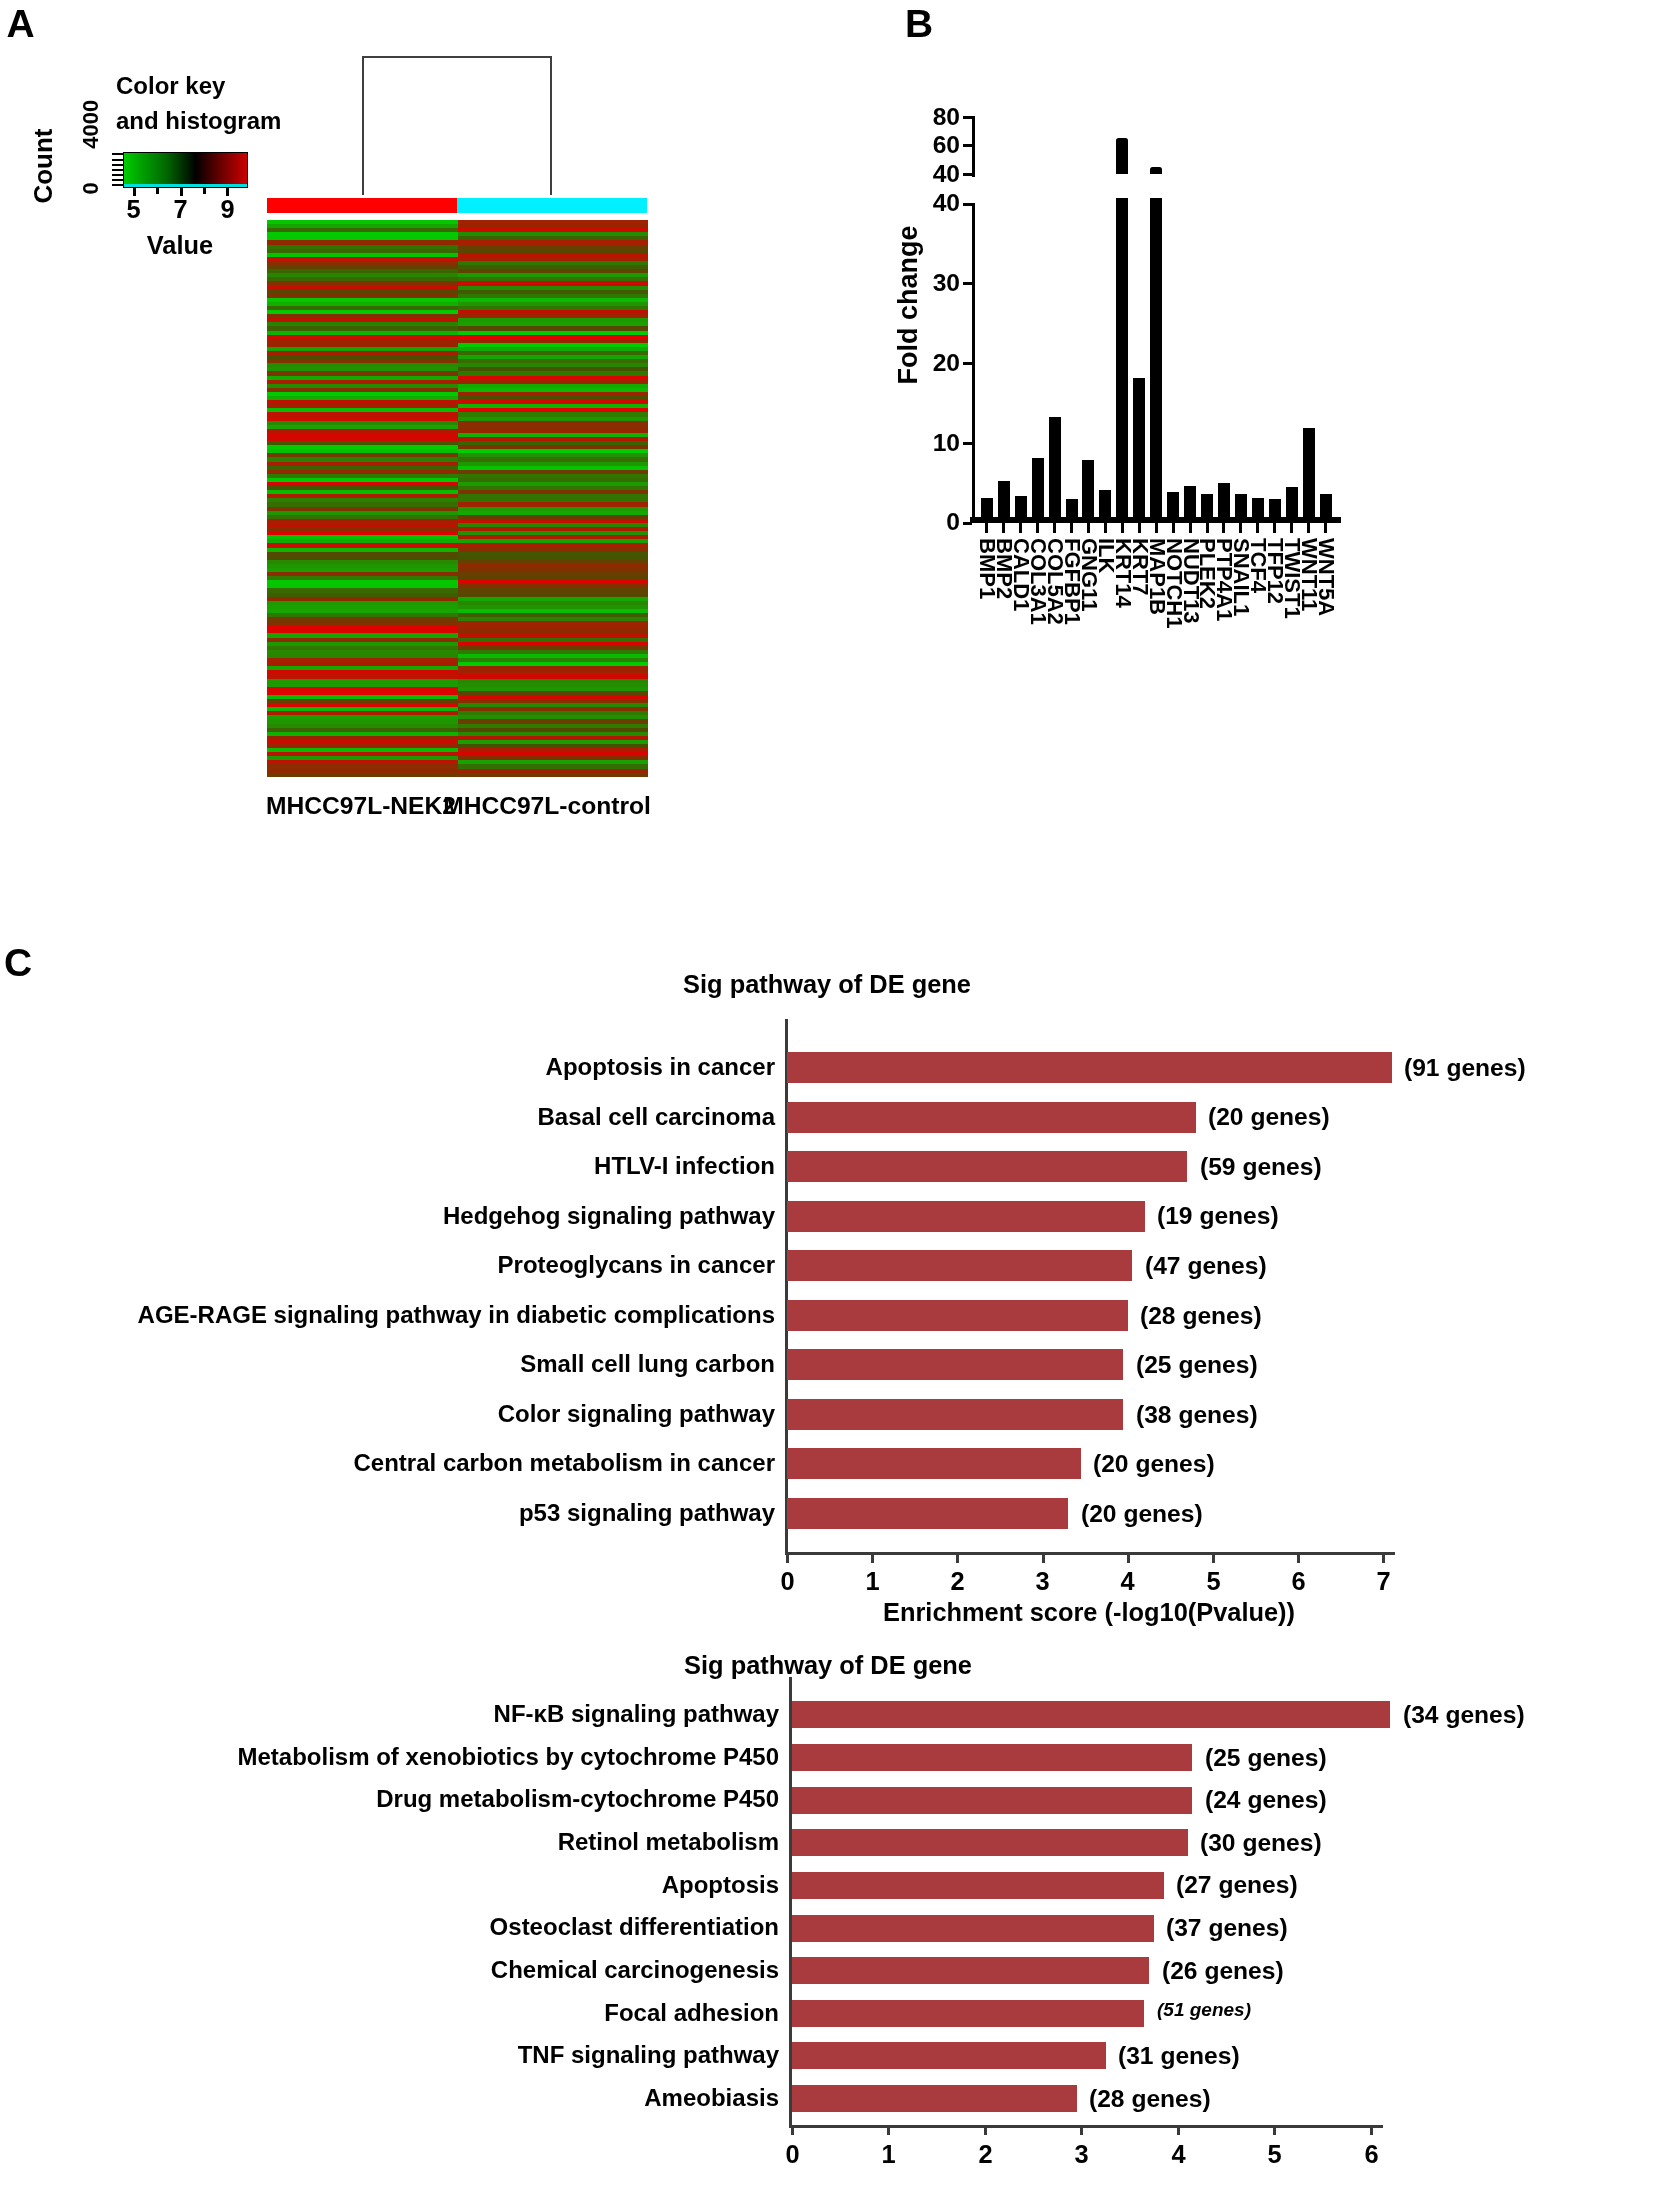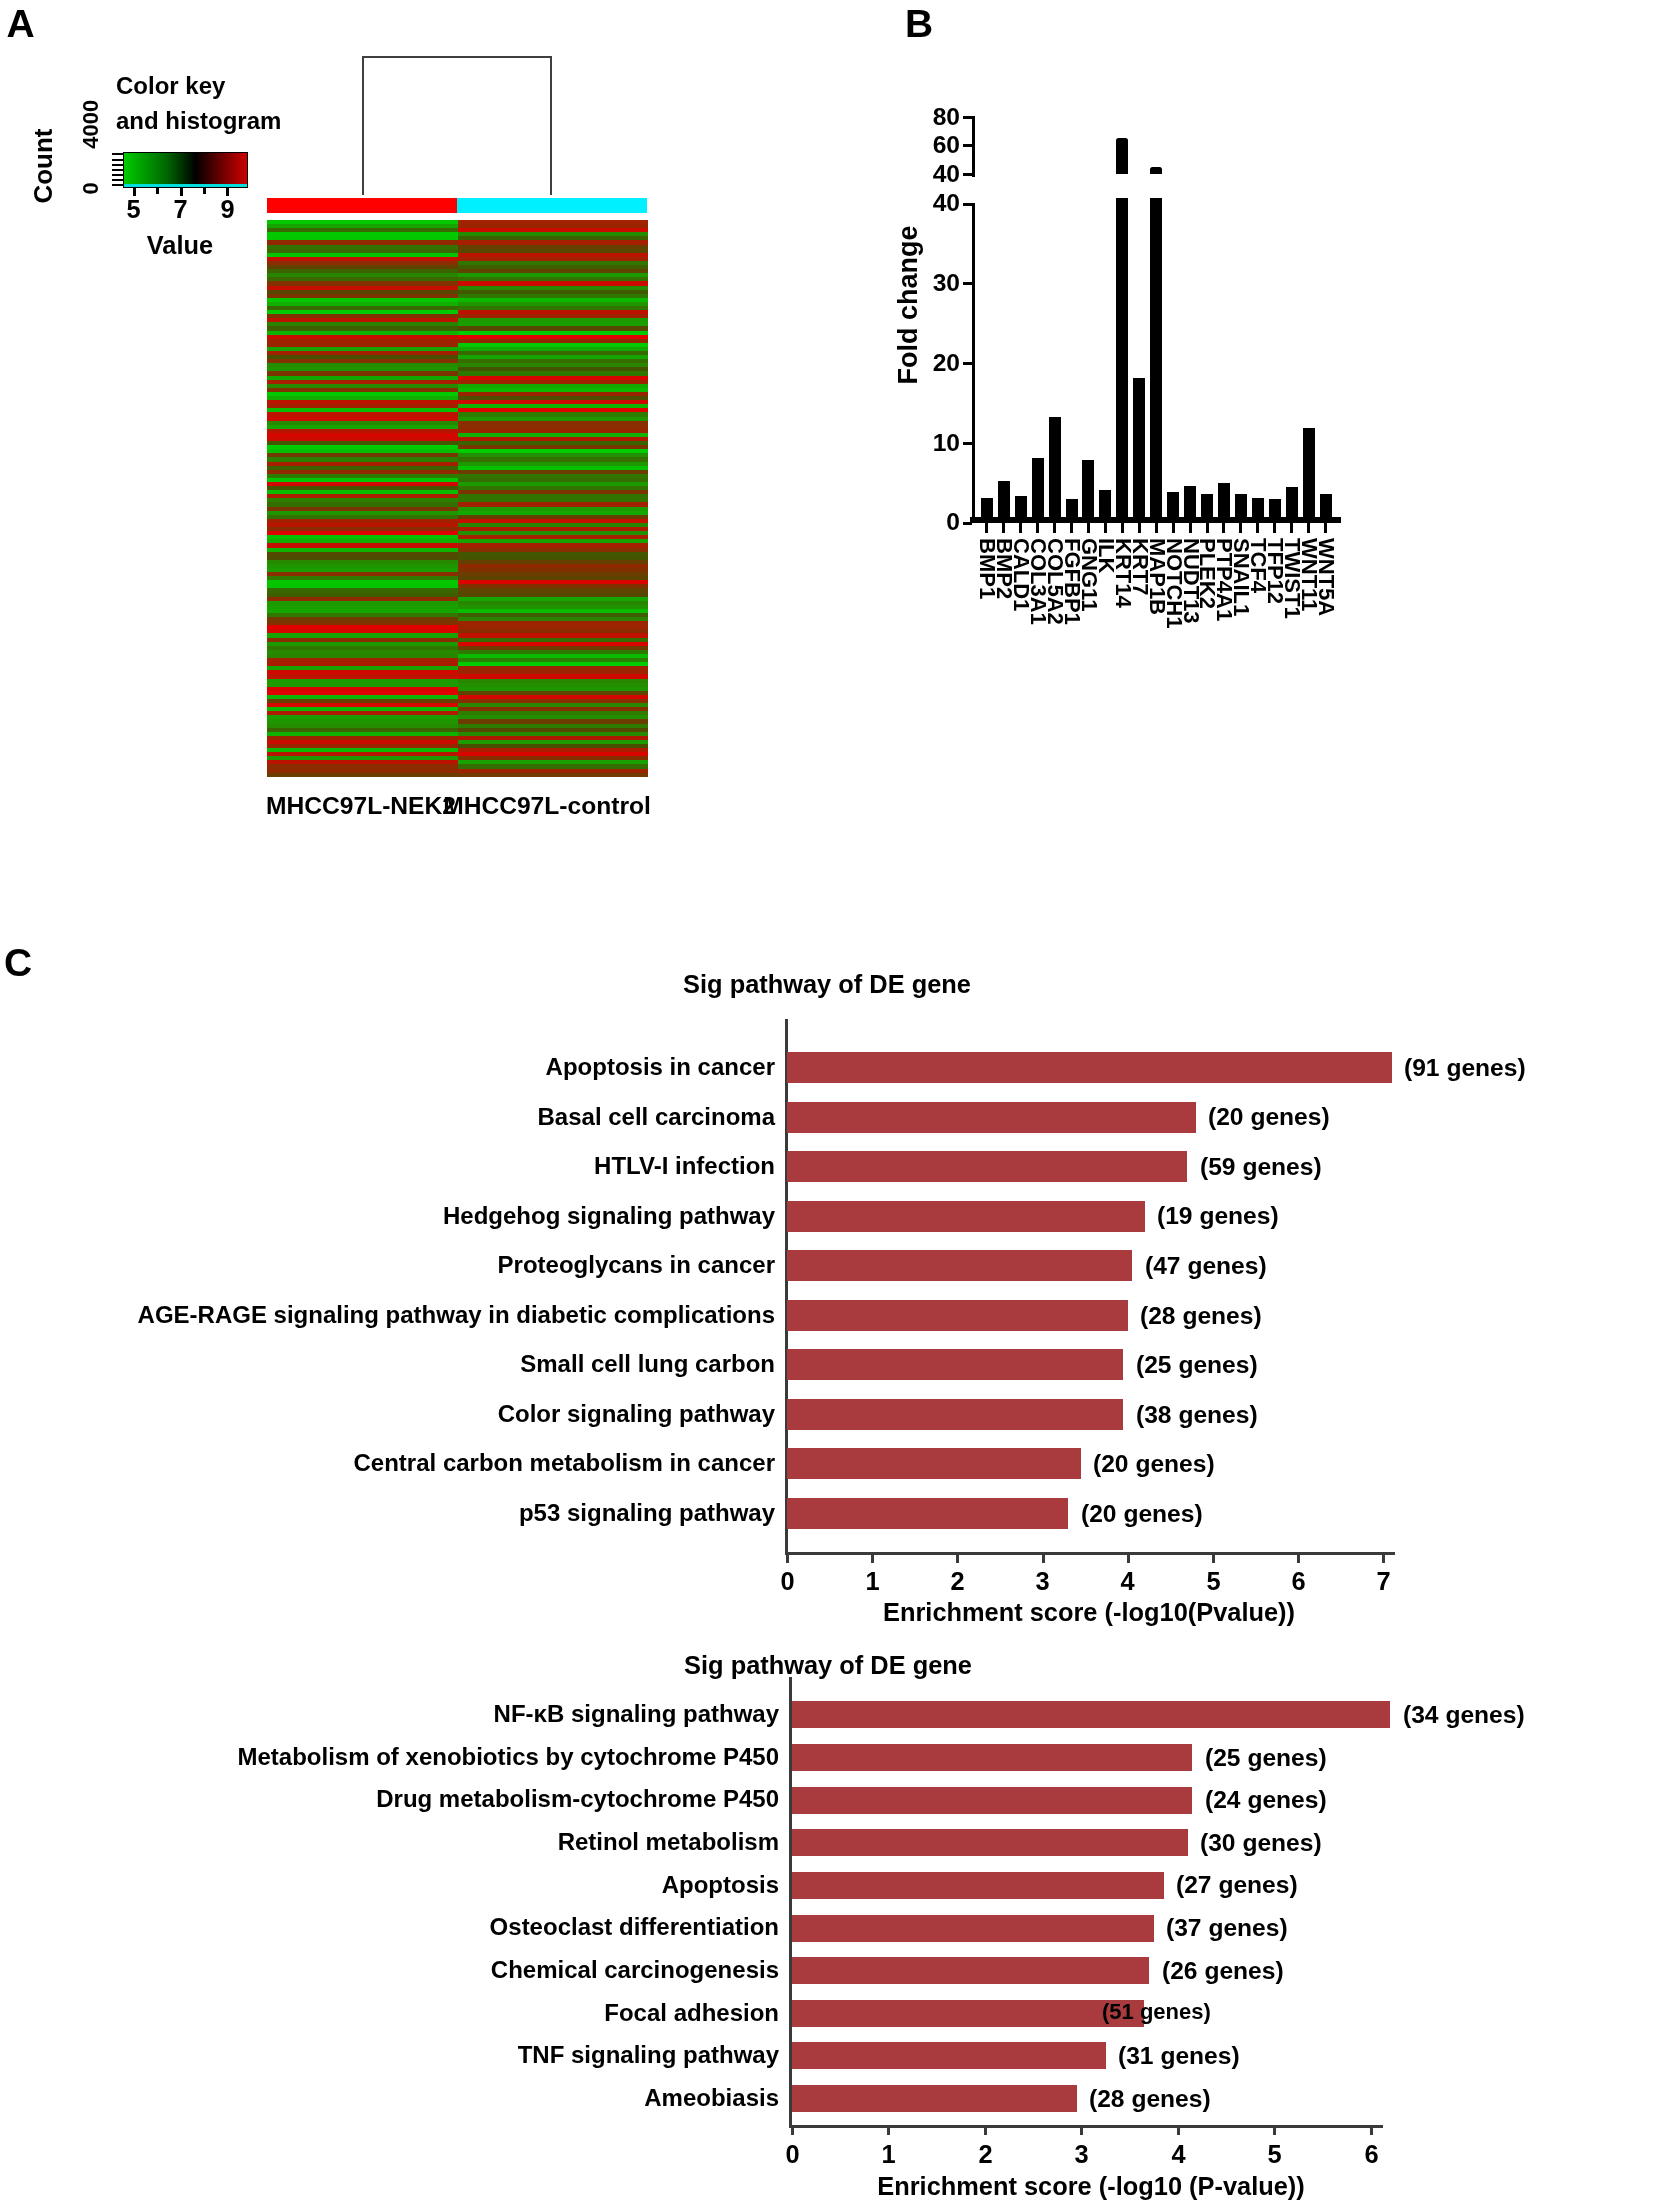--- a/index.html
+++ b/index.html
@@ -765,21 +765,21 @@
       <div class="abs" style="left: 792px; top: 1872px; width: 372px; height: 27px; background: rgb(169, 59, 62);"></div>
       <div class="abs" style="left: 1176px; top: 1871px; font-weight: bold; font-size: 24.6px; white-space: nowrap;">(27 genes)</div>
       <div class="abs" style="left: 0px; top: 1913px; width: 779px; text-align: right; font-weight: bold; font-size: 24px; white-space: nowrap;">Osteoclast differentiation</div>
       <div class="abs" style="left: 792px; top: 1915px; width: 362px; height: 27px; background: rgb(169, 59, 62);"></div>
       <div class="abs" style="left: 1166px; top: 1914px; font-weight: bold; font-size: 24.6px; white-space: nowrap;">(37 genes)</div>
       <div class="abs" style="left: 0px; top: 1956px; width: 779px; text-align: right; font-weight: bold; font-size: 24px; white-space: nowrap;">Chemical carcinogenesis</div>
       <div class="abs" style="left: 792px; top: 1957px; width: 357px; height: 27px; background: rgb(169, 59, 62);"></div>
       <div class="abs" style="left: 1162px; top: 1957px; font-weight: bold; font-size: 24.6px; white-space: nowrap;">(26 genes)</div>
       <div class="abs" style="left: 0px; top: 1999px; width: 779px; text-align: right; font-weight: bold; font-size: 24px; white-space: nowrap;">Focal adhesion</div>
       <div class="abs" style="left: 792px; top: 2000px; width: 352px; height: 27px; background: rgb(169, 59, 62);"></div>
-      <div class="abs" style="left: 1102px; top: 1999px; font-weight: bold; font-size: 22px; white-space: nowrap;">(51 genes)</div>
+      <div class="abs" style="left: 1157px; top: 1999px; font-weight: bold; font-size: 19px; white-space: nowrap; font-style: italic;">(51 genes)</div>
       <div class="abs" style="left: 0px; top: 2041px; width: 779px; text-align: right; font-weight: bold; font-size: 24px; white-space: nowrap;">TNF signaling pathway</div>
       <div class="abs" style="left: 792px; top: 2042px; width: 314px; height: 27px; background: rgb(169, 59, 62);"></div>
       <div class="abs" style="left: 1118px; top: 2042px; font-weight: bold; font-size: 24.6px; white-space: nowrap;">(31 genes)</div>
       <div class="abs" style="left: 0px; top: 2084px; width: 779px; text-align: right; font-weight: bold; font-size: 24px; white-space: nowrap;">Ameobiasis</div>
       <div class="abs" style="left: 792px; top: 2085px; width: 285px; height: 27px; background: rgb(169, 59, 62);"></div>
       <div class="abs" style="left: 1089px; top: 2085px; font-weight: bold; font-size: 24.6px; white-space: nowrap;">(28 genes)</div>
       <div class="abs" style="left: 791px; top: 2127px; width: 2.5px; height: 8.2px; background: rgb(58, 58, 58);"></div>
       <div class="abs" style="left: 768px; top: 2140px; width: 49px; text-align: center; font-weight: bold; font-size: 25.4px;">0</div>
       <div class="abs" style="left: 887px; top: 2127px; width: 2.5px; height: 8.2px; background: rgb(58, 58, 58);"></div>
       <div class="abs" style="left: 864px; top: 2140px; width: 49px; text-align: center; font-weight: bold; font-size: 25.4px;">1</div>
@@ -787,21 +787,20 @@
       <div class="abs" style="left: 961px; top: 2140px; width: 49px; text-align: center; font-weight: bold; font-size: 25.4px;">2</div>
       <div class="abs" style="left: 1080px; top: 2127px; width: 2.5px; height: 8.2px; background: rgb(58, 58, 58);"></div>
       <div class="abs" style="left: 1057px; top: 2140px; width: 49px; text-align: center; font-weight: bold; font-size: 25.4px;">3</div>
       <div class="abs" style="left: 1177px; top: 2127px; width: 2.5px; height: 8.2px; background: rgb(58, 58, 58);"></div>
       <div class="abs" style="left: 1154px; top: 2140px; width: 49px; text-align: center; font-weight: bold; font-size: 25.4px;">4</div>
       <div class="abs" style="left: 1273px; top: 2127px; width: 2.5px; height: 8.2px; background: rgb(58, 58, 58);"></div>
       <div class="abs" style="left: 1250px; top: 2140px; width: 49px; text-align: center; font-weight: bold; font-size: 25.4px;">5</div>
       <div class="abs" style="left: 1370px; top: 2127px; width: 2.5px; height: 8.2px; background: rgb(58, 58, 58);"></div>
       <div class="abs" style="left: 1347px; top: 2140px; width: 49px; text-align: center; font-weight: bold; font-size: 25.4px;">6</div>
     </div>
-  <div class="abs bold ctr" style="left:804px;top:2172px;width:574px;font-size:25.4px;">Enrichment score (-log10 (P-value))</div>
 
 <div class="abs" style="left: 112px; top: 153px; width: 10.7px; height: 1.6px; background: rgb(0, 0, 0);"></div>
     <div class="abs" style="left: 112px; top: 159px; width: 10.7px; height: 1.6px; background: rgb(0, 0, 0);"></div>
     <div class="abs" style="left: 112px; top: 164px; width: 10.7px; height: 1.6px; background: rgb(0, 0, 0);"></div>
     <div class="abs" style="left: 112px; top: 169px; width: 10.7px; height: 1.6px; background: rgb(0, 0, 0);"></div>
     <div class="abs" style="left: 112px; top: 174px; width: 10.7px; height: 1.6px; background: rgb(0, 0, 0);"></div>
     <div class="abs" style="left: 112px; top: 179px; width: 10.7px; height: 1.6px; background: rgb(0, 0, 0);"></div>
     <div class="abs" style="left: 112px; top: 184px; width: 10.7px; height: 1.6px; background: rgb(0, 0, 0);"></div>
     <div class="abs" style="left: 133px; top: 188px; width: 2.5px; height: 8.2px; background: rgb(0, 0, 0);"></div>
     <div class="abs" style="left: 156px; top: 188px; width: 2.5px; height: 5.7px; background: rgb(0, 0, 0);"></div>

